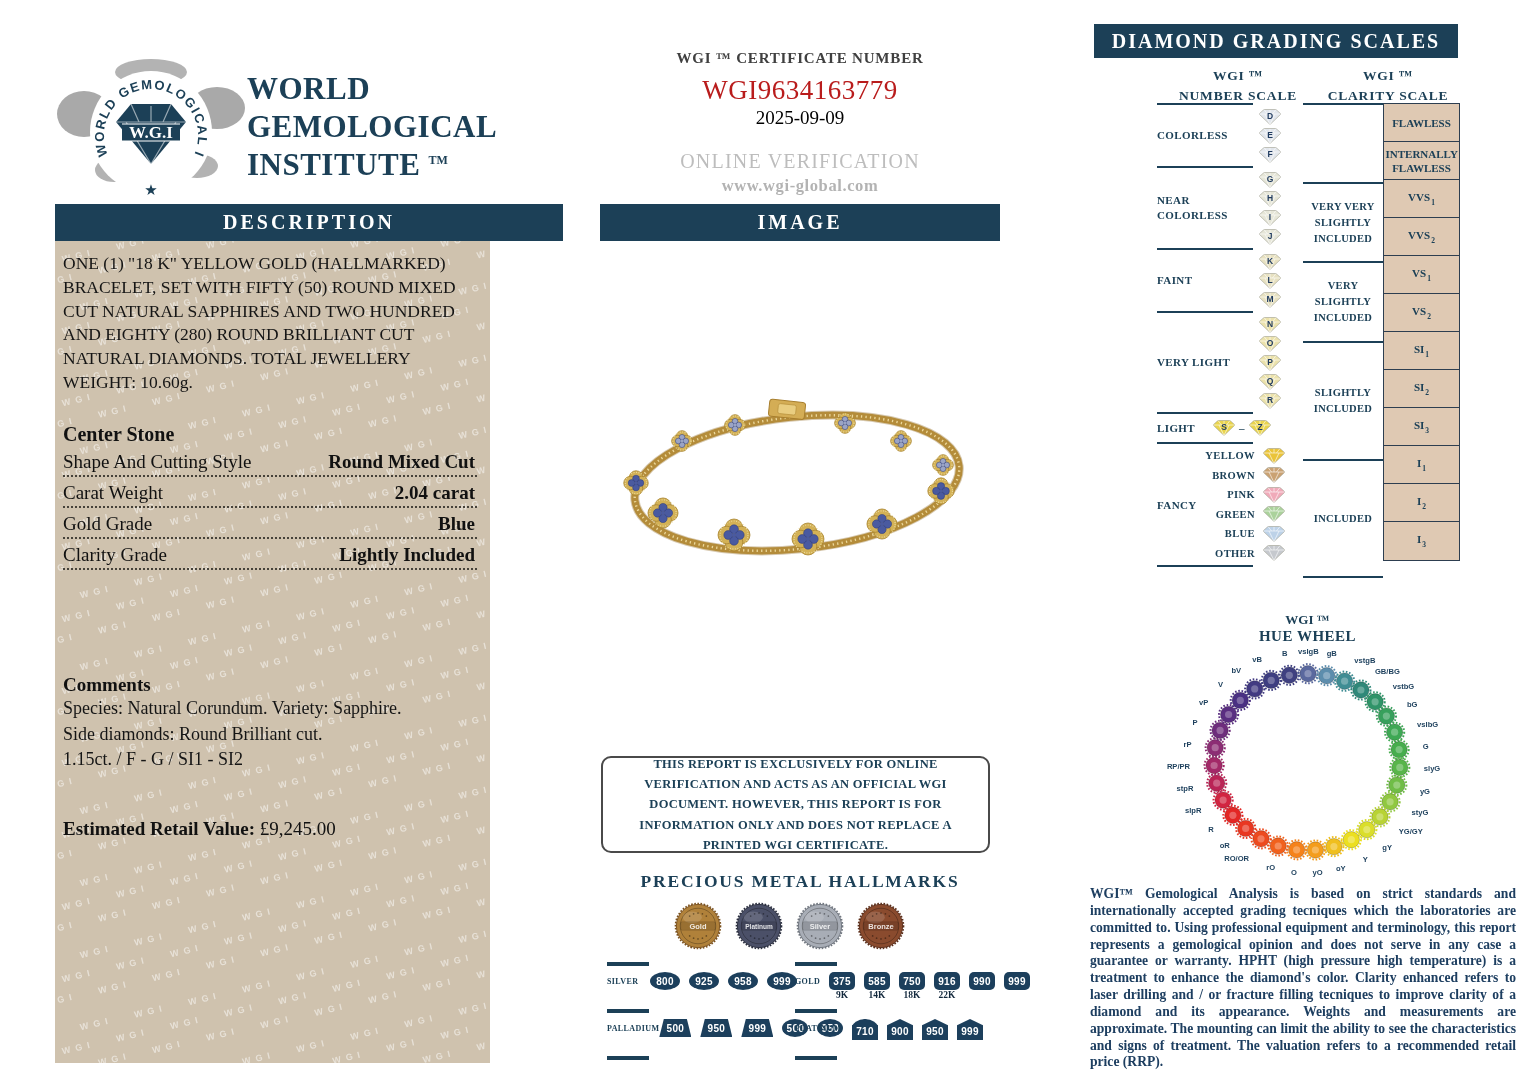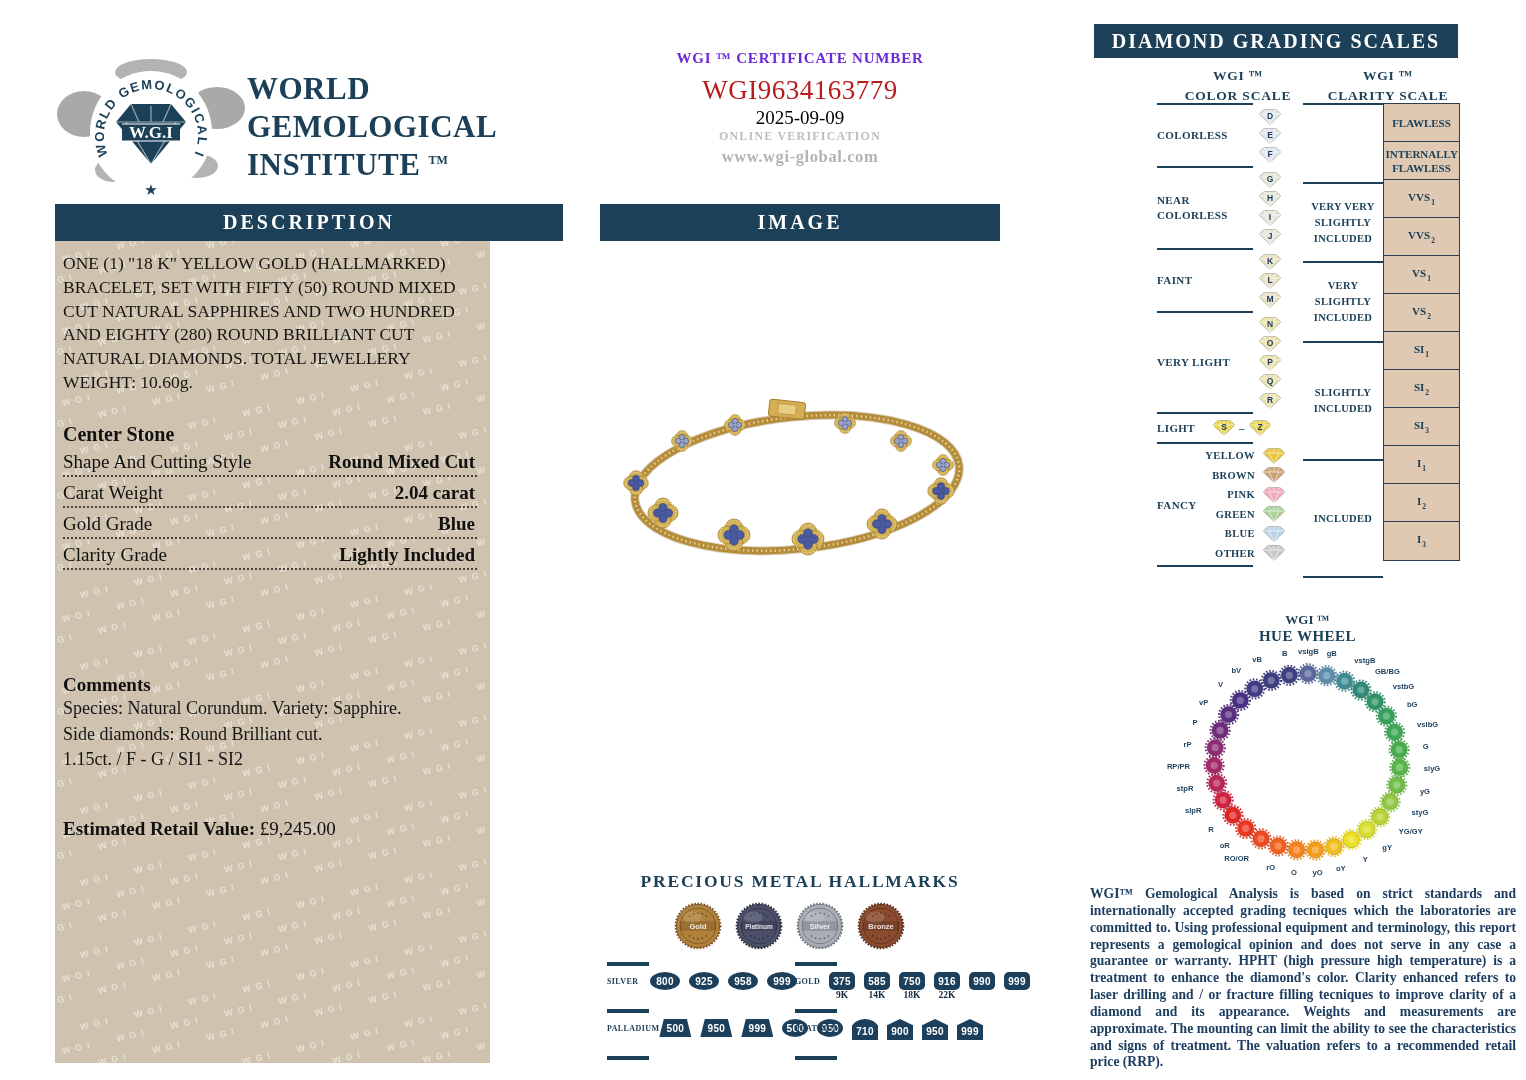--- a/index.html
+++ b/index.html
@@ -32,24 +32,24 @@
              border-bottom:2px dotted #46423a;font-size:19px;padding:0 2px 2px 0;}
   .stone-row .val{font-weight:bold;}
   #comments-block{position:absolute;left:8px;top:433px;width:408px;}
   #comments-title{font-size:19px;font-weight:bold;}
   .comment-line{font-size:18px;line-height:1.43;color:#151515;}
   #retail-line{position:absolute;left:8px;top:577px;font-size:19px;}
   #retail-line b{font-weight:bold;}
 
   
   #cert-head{position:absolute;left:600px;top:50px;width:400px;text-align:center;font-family:"Liberation Serif",serif;}
-  #cert-heading{font-size:15px;font-weight:bold;color:#6d28d9;letter-spacing:.8px;}
+  #cert-heading{font-size:15px;font-weight:bold;color:#404040;letter-spacing:.8px;}
   #cert-number{font-size:27px;color:#b91c1c;margin-top:8px;letter-spacing:.5px;}
   #cert-date{font-size:19px;color:#000;margin-top:1px;}
-  #cert-online{font-size:12px;font-weight:bold;color:#bdbdbd;letter-spacing:1.2px;}
+  #cert-online{font-size:20px;font-weight:normal;color:#bdbdbd;letter-spacing:1.2px;margin-top:21px;}
   #cert-site{font-size:16.5px;font-weight:bold;color:#b3b3b3;letter-spacing:.6px;margin-top:3px;}
   #bracelet{position:absolute;left:602px;top:383px;}
   #disclaimer{position:absolute;left:601px;top:756px;width:389px;height:97px;border:2px solid #4a4a4a;
               border-radius:10px;background:#fff;display:flex;align-items:center;justify-content:center;
               text-align:center;color:var(--navy);font-family:"Liberation Serif",serif;font-weight:bold;
               font-size:12.5px;line-height:1.62;letter-spacing:.3px;padding:0 30px;}
   #hm-title{position:absolute;left:600px;top:871px;width:400px;text-align:center;color:var(--navy);
             font-family:"Liberation Serif",serif;font-weight:bold;font-size:17.5px;letter-spacing:1.8px;}
   #medals{position:absolute;left:674px;top:901px;display:flex;gap:13px;}
   #hm-left{position:absolute;left:607px;top:957px;width:190px;}
@@ -388,20 +388,23 @@
           <circle cx="339" cy="108" r="4.48" fill="#d3b156"></circle>
           <circle cx="339" cy="108" r="11.479999999999999" fill="none" stroke="#f2e4ae" stroke-width="1.1" stroke-dasharray="0.8 1.7"></circle>
           <circle cx="339" cy="103.24" r="3.64" fill="#4a5aa0" stroke="#2c3a78" stroke-width="0.5"></circle>
           <circle cx="343.76" cy="108" r="3.64" fill="#4a5aa0" stroke="#2c3a78" stroke-width="0.5"></circle>
           <circle cx="339" cy="112.76" r="3.64" fill="#4a5aa0" stroke="#2c3a78" stroke-width="0.5"></circle>
           <circle cx="334.24" cy="108" r="3.64" fill="#4a5aa0" stroke="#2c3a78" stroke-width="0.5"></circle>
           <circle cx="339" cy="108" r="1.68" fill="#4a5aa0"></circle>
         </g>
       </svg></div>
 
+  <div id="disclaimer">
+    <span>THIS REPORT IS EXCLUSIVELY FOR ONLINE VERIFICATION AND ACTS AS AN OFFICIAL WGI DOCUMENT. HOWEVER, THIS REPORT IS FOR INFORMATION ONLY AND DOES NOT REPLACE A PRINTED WGI CERTIFICATE.</span>
+  </div>
 
   <div id="hm-title">PRECIOUS METAL HALLMARKS</div>
   <div id="medals">
       <span><svg width="48" height="50" viewBox="0 0 50 50">
       <circle cx="25" cy="25" r="22.5" fill="#b0813a" stroke="#7c5320" stroke-width="1"></circle>
       <circle cx="25" cy="25" r="23.4" fill="none" stroke="#7c5320" stroke-width="1.8" stroke-dasharray="1.7 1.6"></circle>
       <ellipse cx="19" cy="16" rx="10" ry="6" fill="rgba(255,255,255,0.14)"></ellipse>
       <circle cx="25" cy="25" r="18.5" fill="none" stroke="rgba(0,0,0,0.28)" stroke-width="1"></circle>
       <rect x="7" y="20.5" width="36" height="9" rx="1.5" fill="rgba(0,0,0,0.13)" stroke="rgba(0,0,0,0.2)" stroke-width="0.5"></rect>
       <circle cx="16.3" cy="14.7" r="0.9" fill="rgba(0,0,0,0.4)"></circle>
@@ -533,21 +536,21 @@
       </div>
       <div class="hm-rule"></div>
     </div>
 
   <div id="grading-banner" class="banner">
     <span>DIAMOND GRADING SCALES</span>
   </div>
 
   <div id="color-head" class="scale-head">
     <div>WGI ™</div>
-    <div>COLOR SCALE</div>
+    <div>NUMBER SCALE</div>
   </div>
   <div id="clarity-head" class="scale-head">
     <div>WGI ™</div>
     <div>CLARITY SCALE</div>
   </div>
 
   <div id="color-scale">
       <div class="cs-line"></div>
       <div class="cs-group">
         <div class="cs-group-label">COLORLESS</div>

